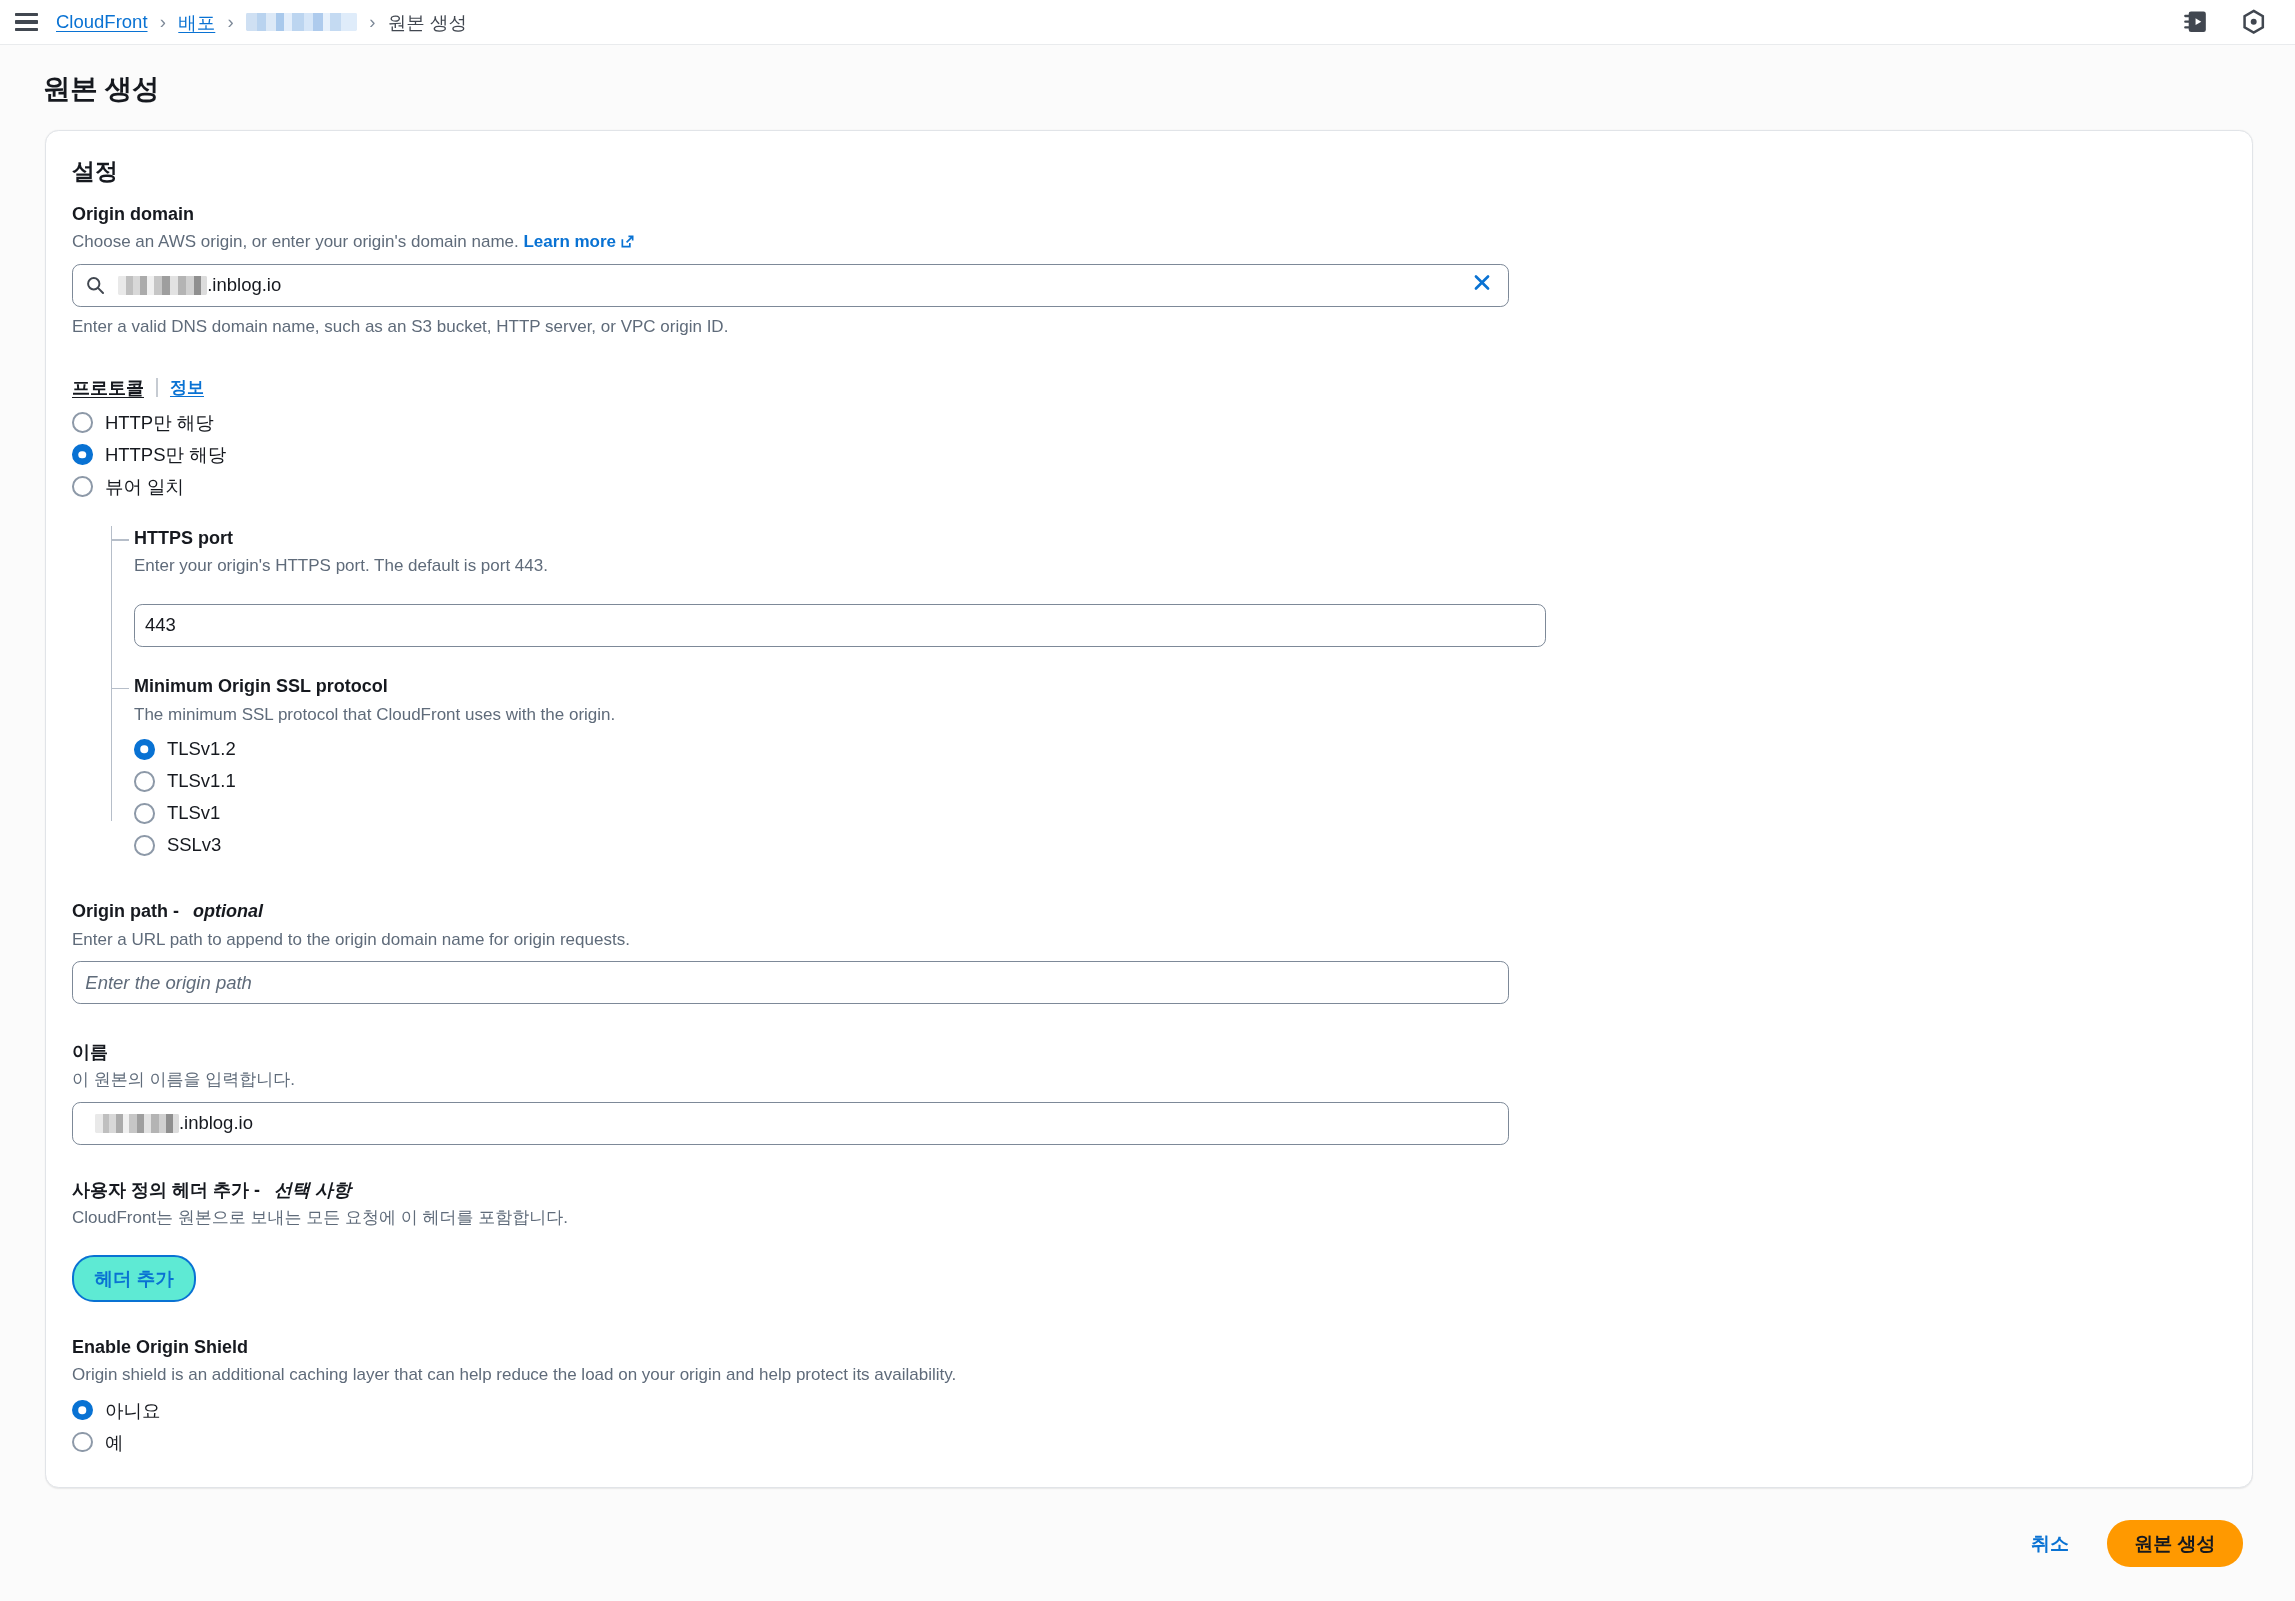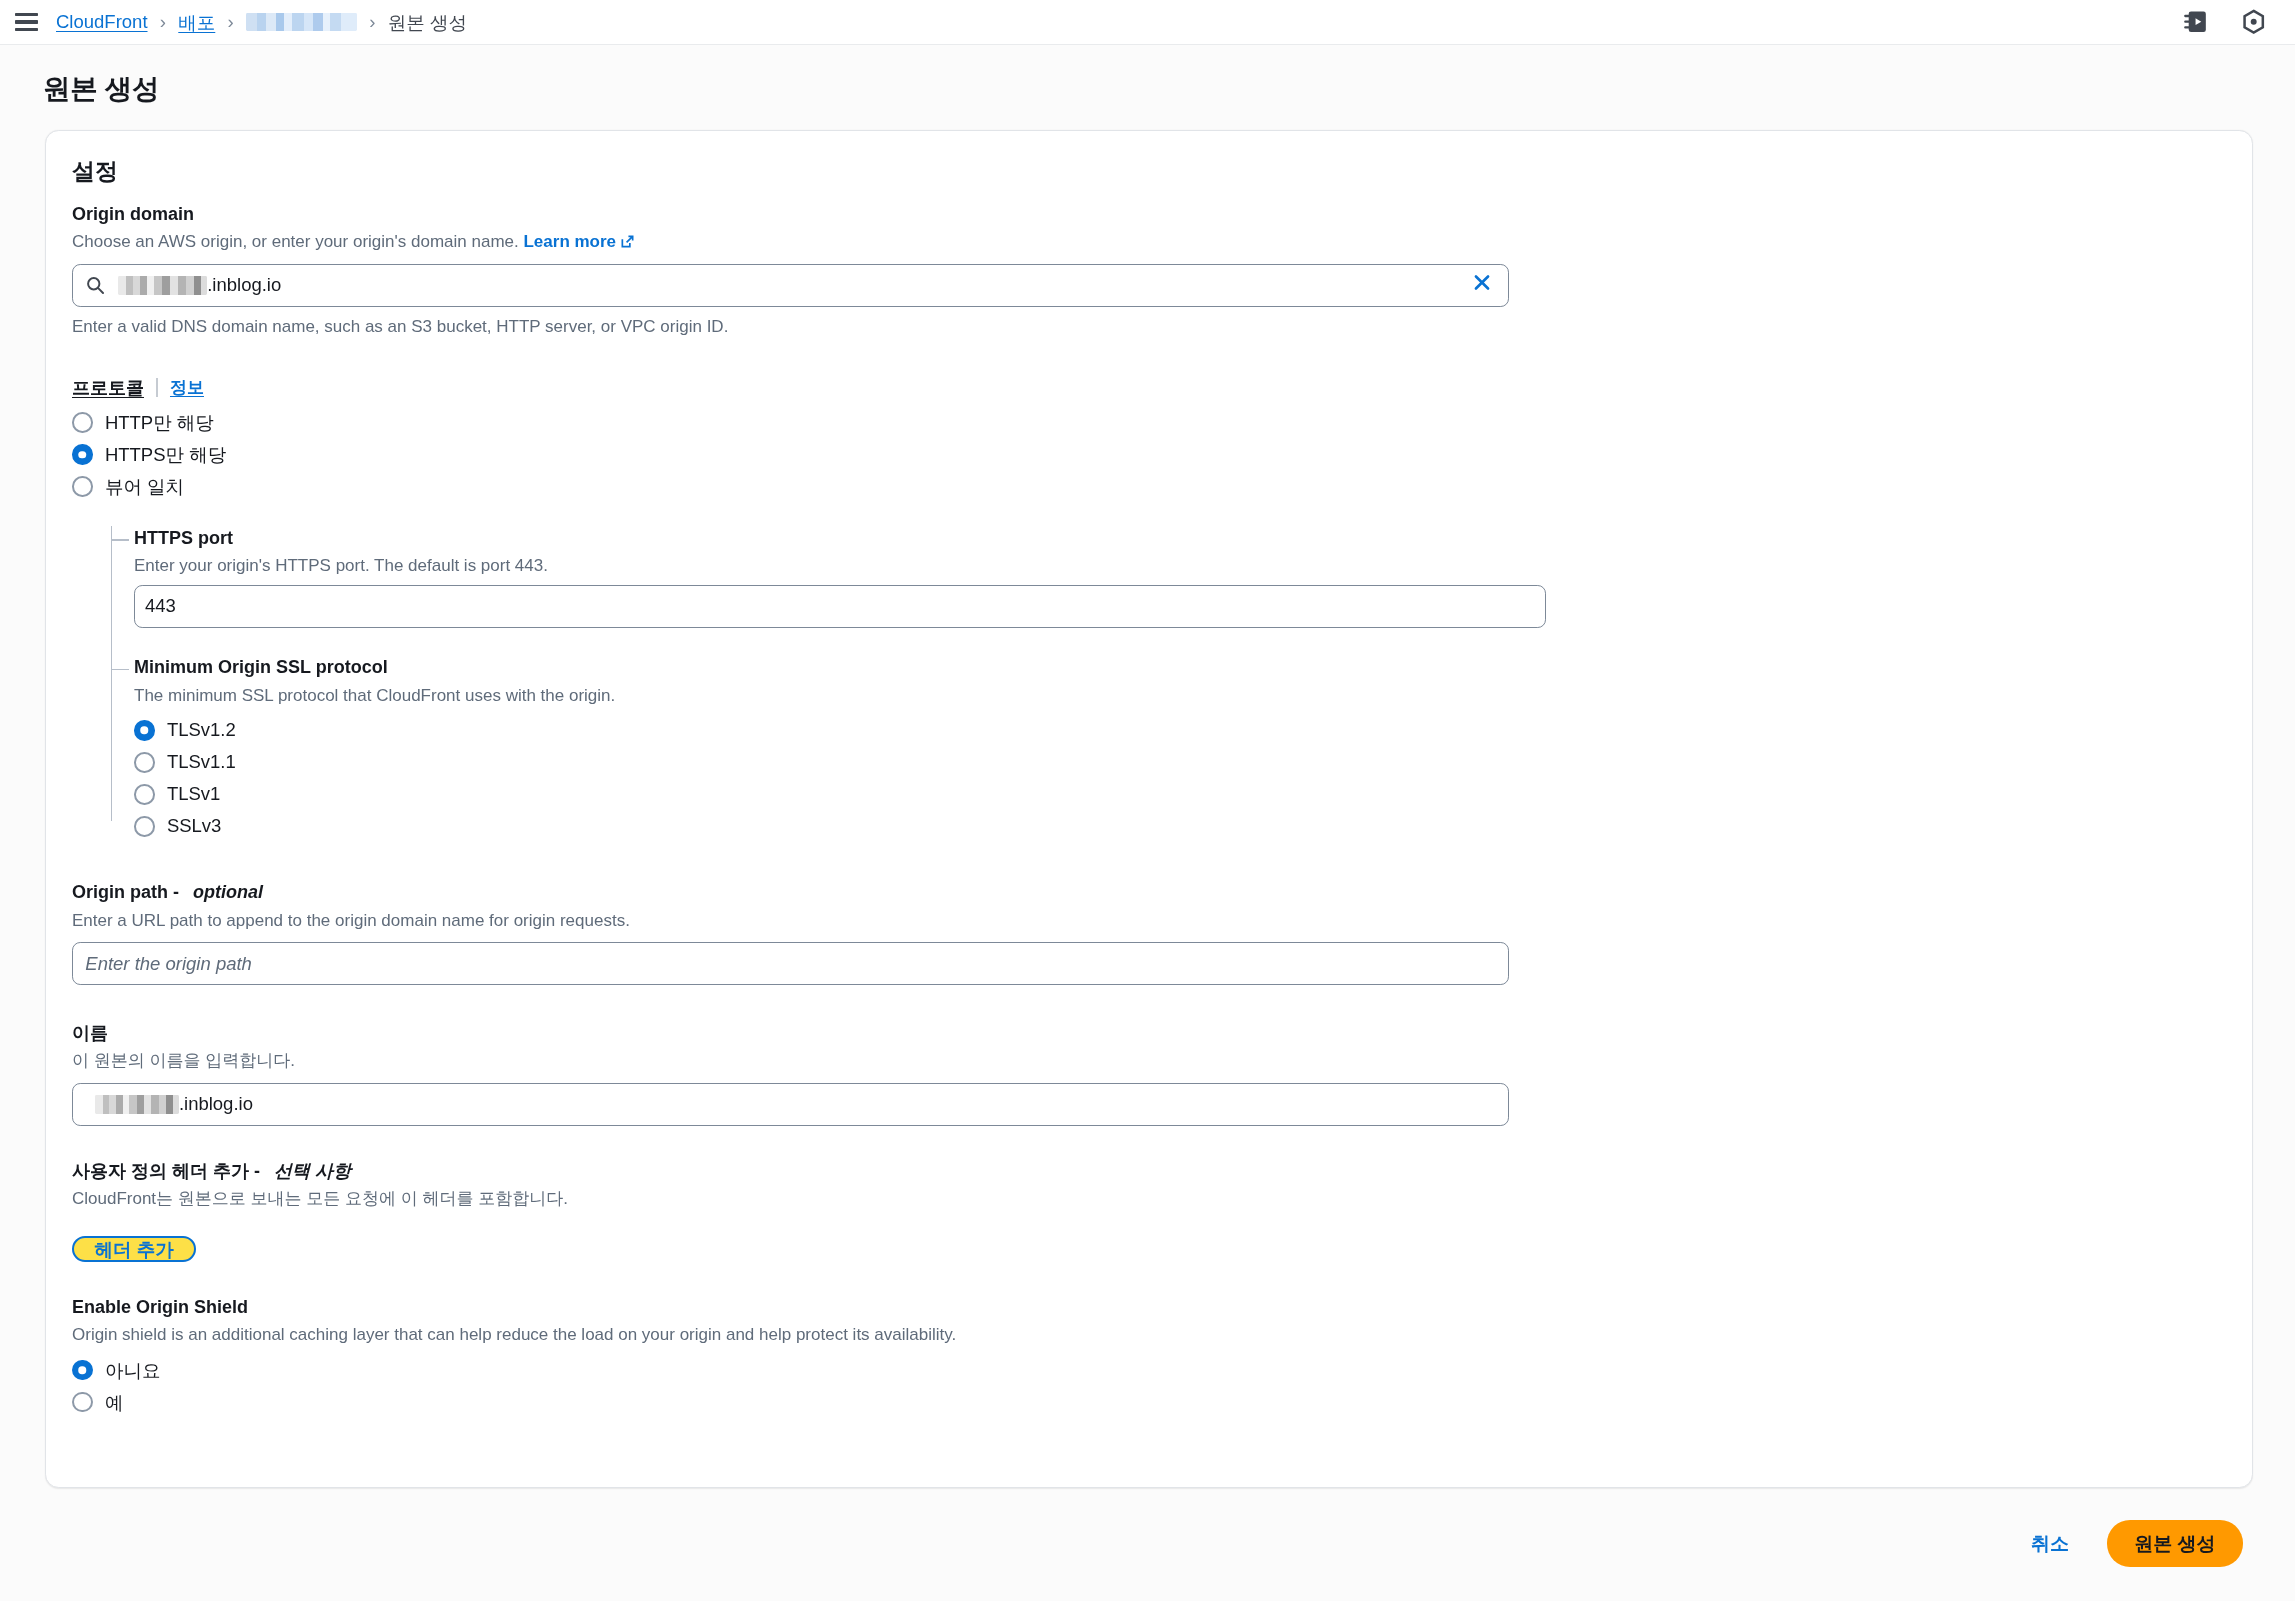--- a/index.html
+++ b/index.html
@@ -98,22 +98,22 @@
 
   
   .tree { position: relative; margin-top: 23px; padding-left: 62px; }
   .tree .spine { position: absolute; left: 39px; top: 0; width: 1.4px; background: #b6bec9; }
   .branch { position: relative; }
   .branch::before { content:""; position: absolute; left: -22.6px; top: 13.7px; width: 18px; height: 1.4px; background: #b6bec9; }
 
   
   .btn-out {
     display: inline-flex; align-items: center; justify-content: center;
-    height: 26px; padding: 0 20.6px; border: 2.1px solid #0972d3; border-radius: 22px;
-    color: #0972d3; font-size: 18.5px; font-weight: 700; cursor: pointer; background: #fde047;
+    height: 47px; padding: 0 20.6px; border: 2.1px solid #0972d3; border-radius: 22px;
+    color: #0972d3; font-size: 18.5px; font-weight: 700; cursor: pointer; background: #5eead4;
   }
   .expander { display: flex; align-items: center; gap: 12.3px; cursor: pointer; }
   .caret { width: 0; height: 0; border-left: 11.7px solid #16191f;
     border-top: 7.5px solid transparent; border-bottom: 7.5px solid transparent; }
   .exp-t { font-size: 19px; font-weight: 700; color: #16191f; }
 
   
   .footer { position: absolute; right: 52px; top: 1520px; display: flex; align-items: center; gap: 0; }
   .cancel { color: #0972d3; font-size: 19px; font-weight: 700; cursor: pointer; margin-right: 38px; }
   .primary { background: #ff9900; color: #16191f; font-size: 19px; font-weight: 700;
@@ -216,21 +216,21 @@
           </div>
         </div>
       </div>
 
       <div class="tree">
         <div class="spine" style="height:295px;"></div>
 
         <div class="branch">
           <div class="lbl">HTTPS port</div>
           <div class="desc">Enter your origin's HTTPS port. The default is port 443.</div>
-          <div class="inp" style="margin-top:7px;width:1412px;padding-left:10px;">
+          <div class="inp" style="margin-top:26px;width:1412px;padding-left:10px;">
             <span>443</span>
           </div>
         </div>
 
         <div class="branch" style="margin-top:27.4px;">
           <div class="lbl">Minimum Origin SSL protocol</div>
           <div class="desc">The minimum SSL protocol that CloudFront uses with the origin.</div>
           <div class="rgroup">
             <div class="row">
               <span class="radio on"></span>

